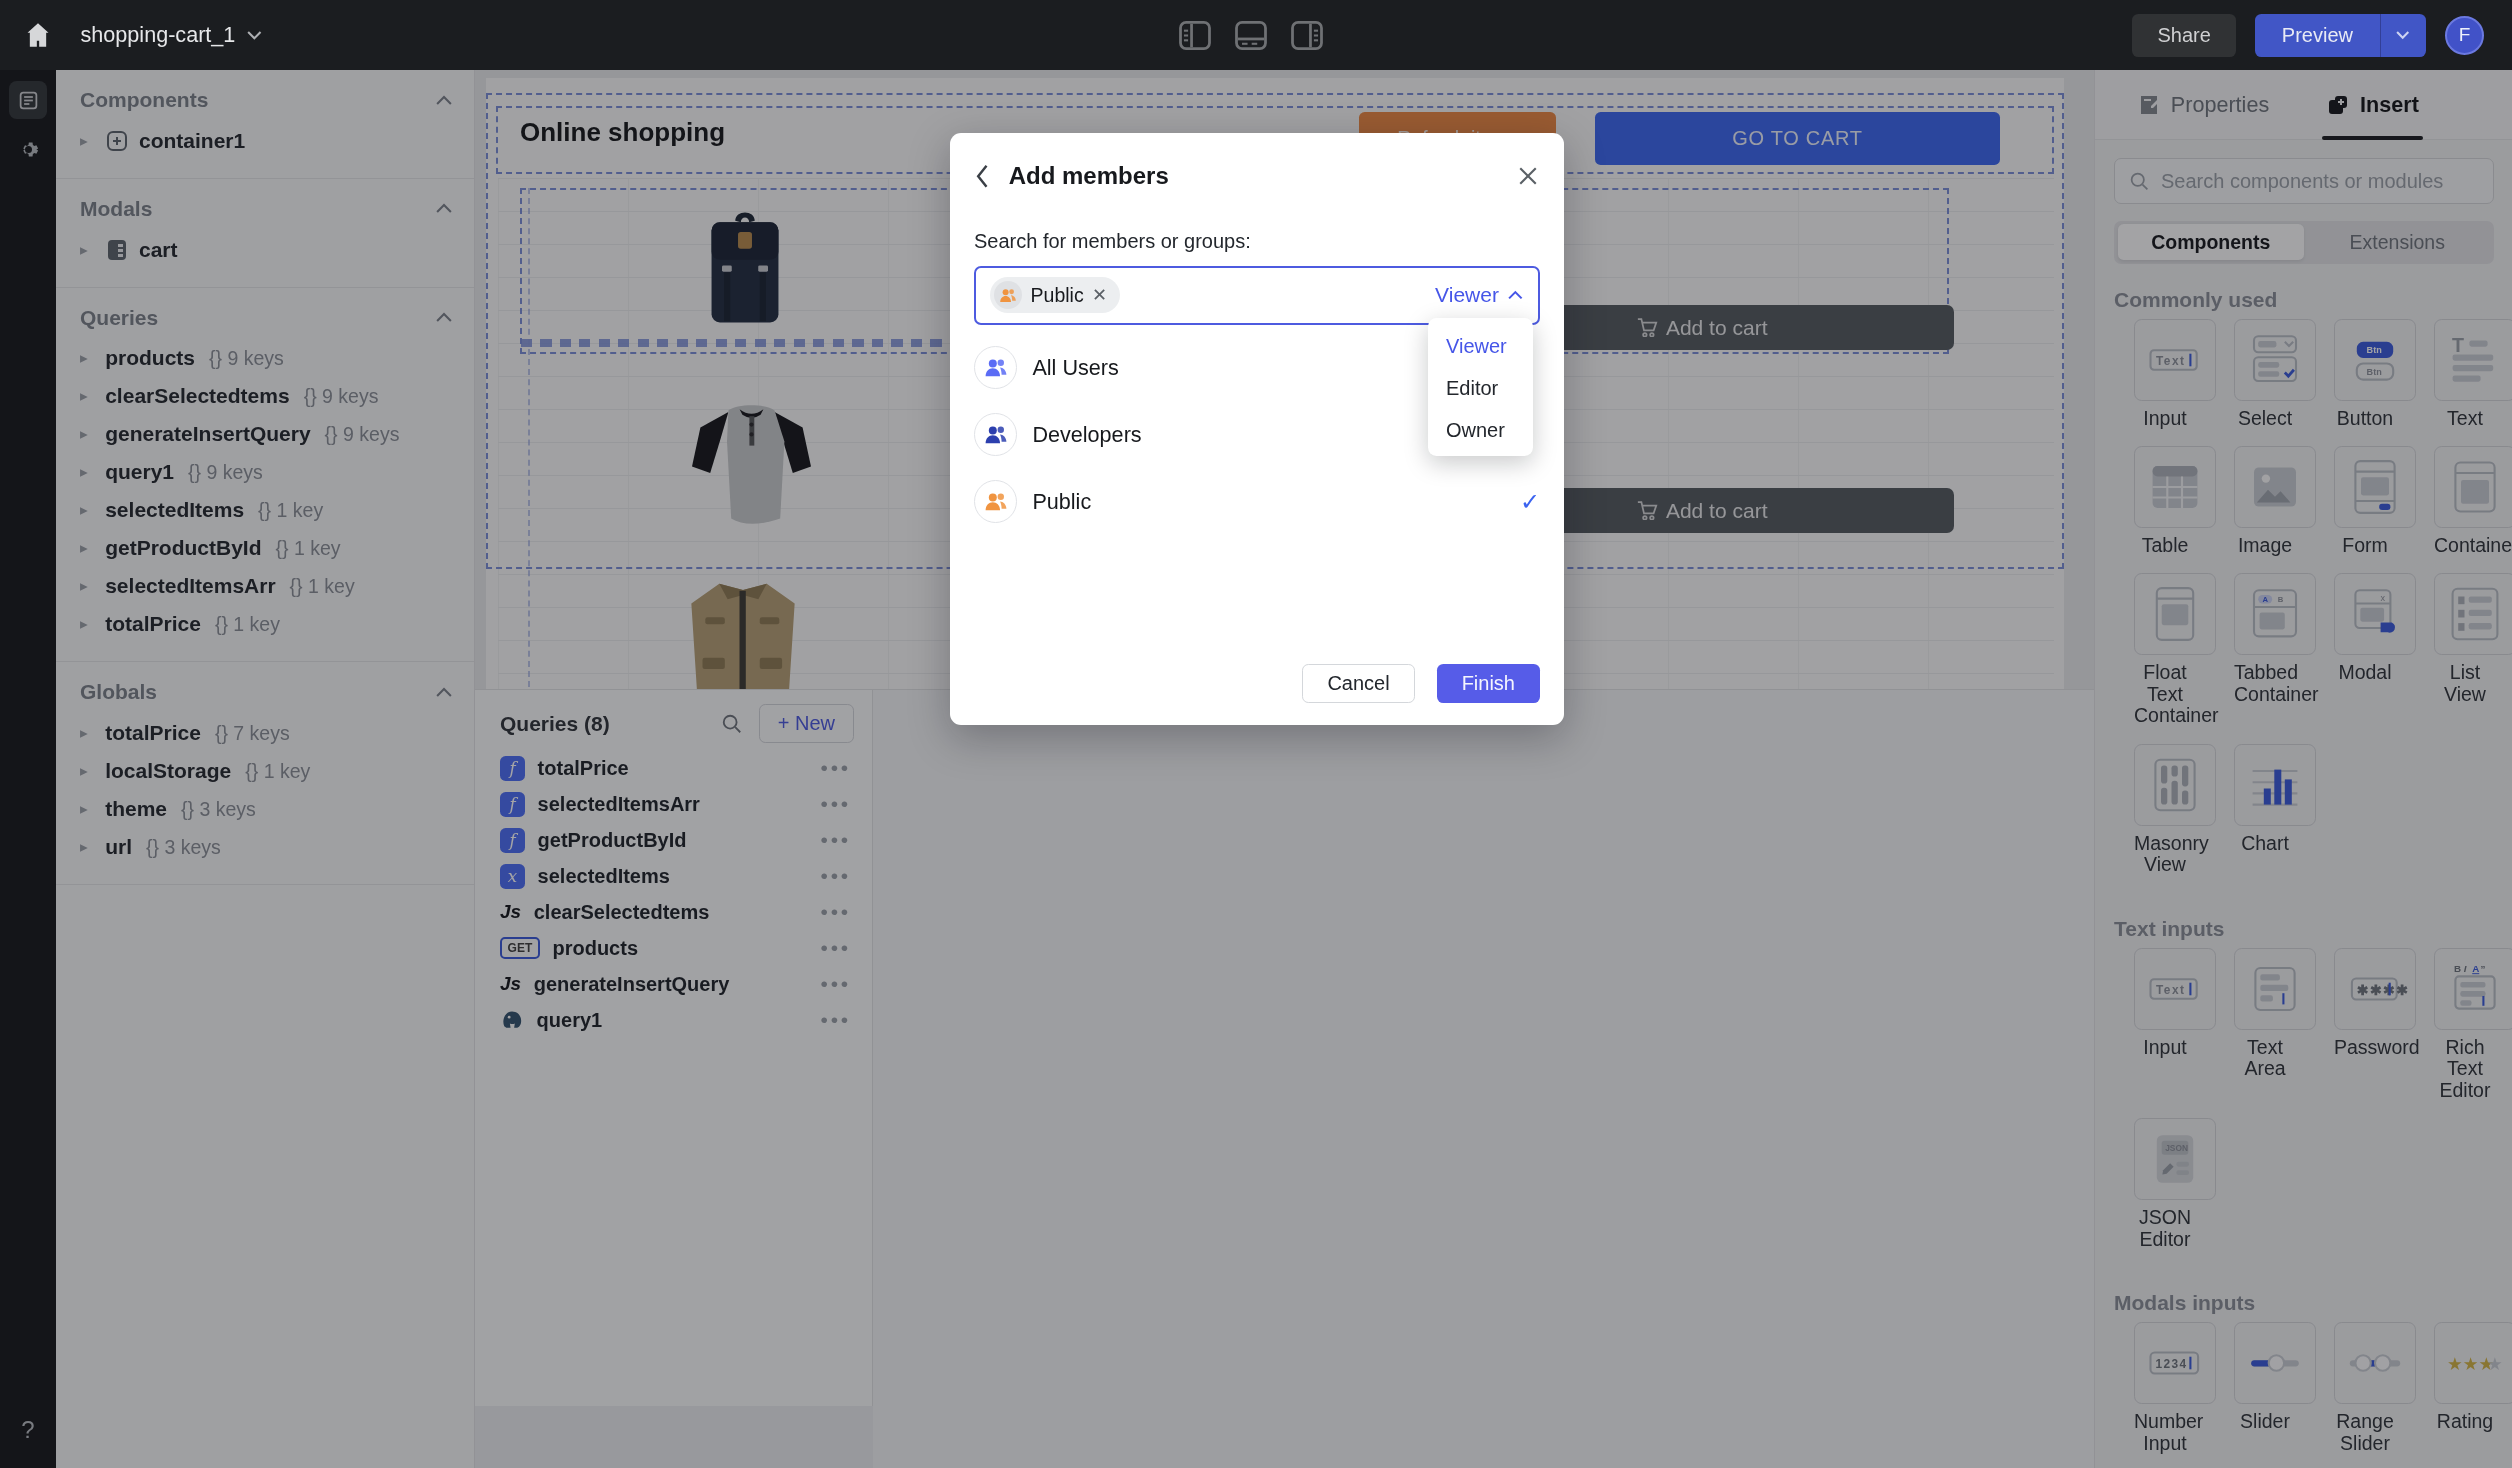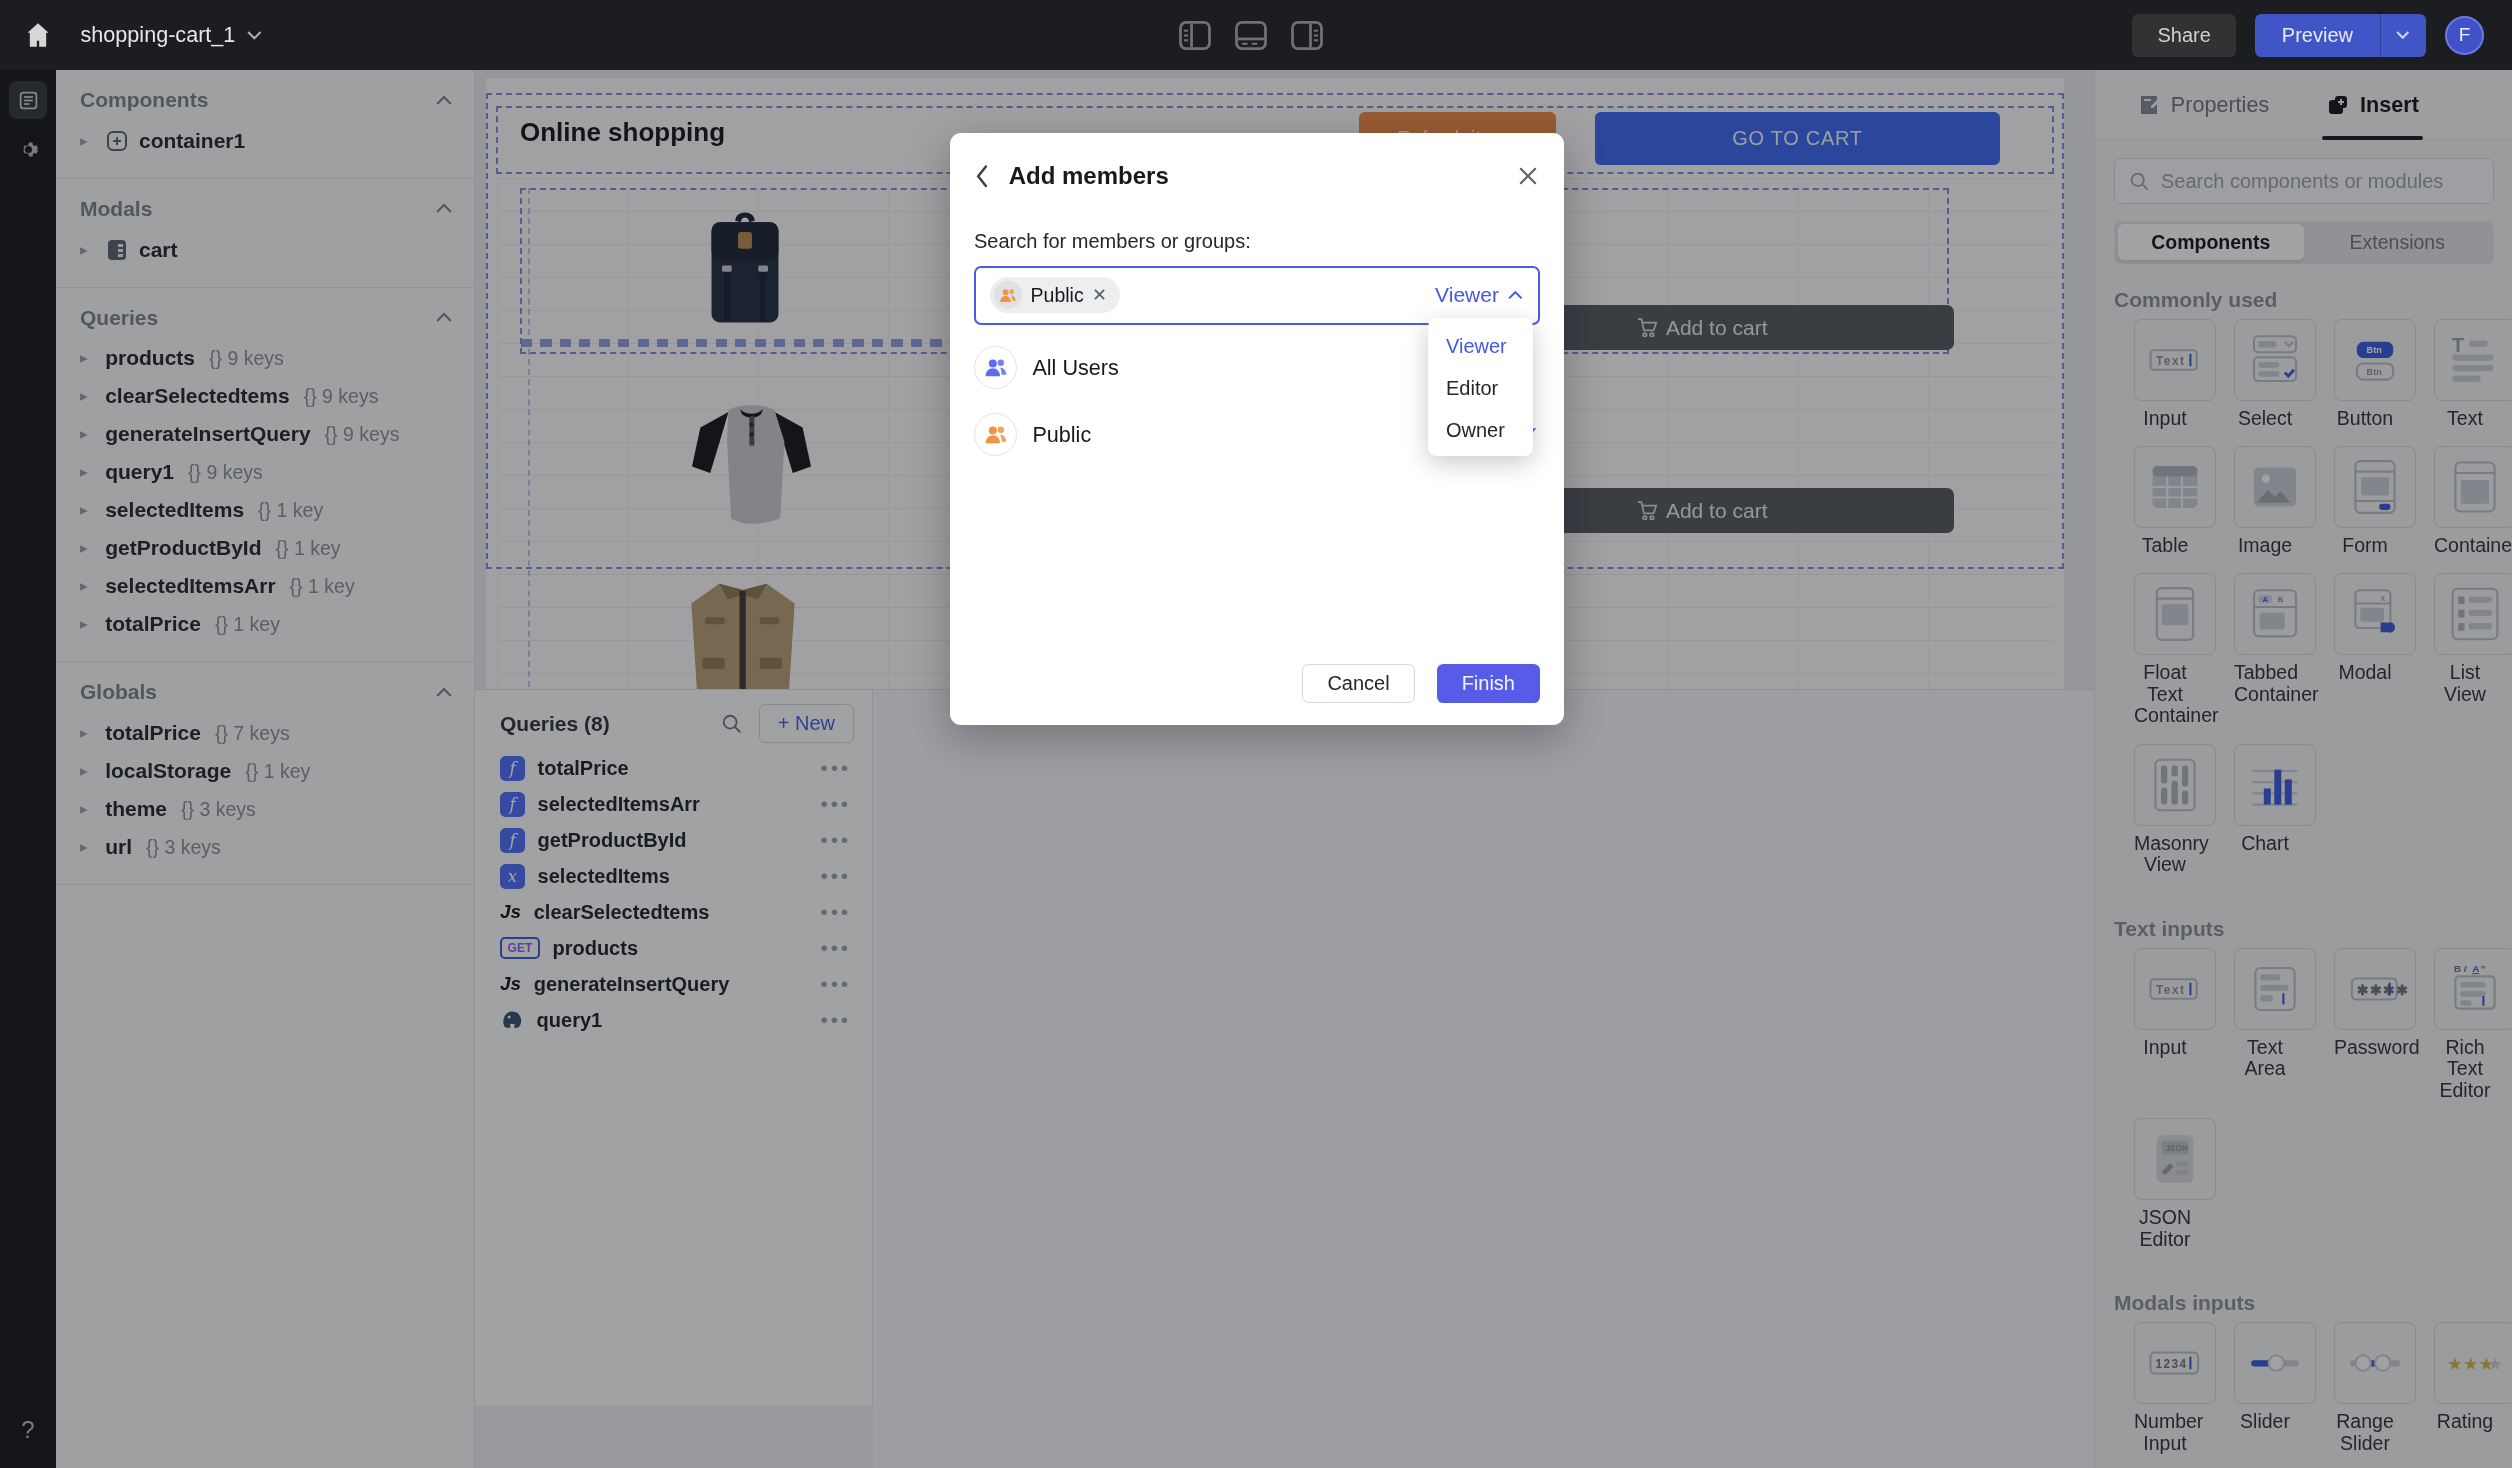--- a/index.html
+++ b/index.html
@@ -61,21 +61,21 @@
   #queries-panel { left:475px; top:689px; width:398px; height:717px; background:#fbfcfc; border-right:0.7px solid #e1e2e4; border-top:0.7px solid #e1e2e4; z-index:4; }
   #qp-head { display:flex; align-items:center; padding:14px 18px 7px 25px; gap:15.4px; }
   #qp-title { color:#30343a; font-size:21px; font-weight:600; flex:1; }
   #qp-search { cursor:pointer; }
   #qp-new { border:1.4px solid #d2d5da; background:transparent; color:#4d5be0; border-radius:6.3px; height:39px; padding:0 18px; font-size:20px; cursor:pointer; white-space:nowrap; }
   .q-row { display:flex; align-items:center; height:36px; padding:0 21px 0 25px; gap:12.6px; cursor:pointer; }
   .q-name { color:#1f242b; font-size:20px; font-weight:700; flex:1; }
   .q-dots { color:#9aa0a8; font-size:21px; letter-spacing:2.8px; cursor:pointer; }
   .sqicon { width:25px; height:25px; border-radius:5.6px; background:#4d6ef5; color:#fff; font-size:16.7px; font-style:italic; font-family:"DejaVu Serif",serif; display:flex; align-items:center; justify-content:center; }
   .jsicon { font-size:19px; font-weight:700; font-style:italic; color:#16181c; }
-  .getbadge { border:2.1px solid #3b5bdb; color:#8b5cf6; font-size:12px; font-weight:700; border-radius:4.9px; padding:2.1px 5.6px; }
+  .getbadge { border:2.1px solid #3b5bdb; color:#404040; font-size:12px; font-weight:700; border-radius:4.9px; padding:2.1px 5.6px; }
 
   
   #query-preview { left:873px; top:689px; width:1221px; height:779px; background:#f4f5f7; border-top:0.7px solid #e1e2e4; z-index:3; }
   #run-btn { left:1971px; top:698px; width:73px; height:35px; background:#a9b8ea; border:none; border-radius:6.3px; color:#f4f6fc; font-size:18px; opacity:.85; }
   #empty-state { left:1392px; top:991px; width:181px; text-align:center; }
   #empty-caption { left:1401px; top:1153px; width:167px; color:#9aa0ab; font-size:21px; white-space:nowrap; }
 
   
   #rightpanel { left:2094px; top:70px; width:419px; height:1398px; background:#f1f2f3; border-left:0.7px solid #e2e3e5; z-index:4; overflow:hidden; }
   #rp-tabs { height:70px; display:flex; align-items:center; gap:57px; padding:0 42px; background:#f5f6f7; border-bottom:0.7px solid #e4e5e7; }
@@ -824,20 +824,31 @@
             <circle cx="11" cy="8" r="5"></circle>
             <path d="M2 24c0-6 4-10 9-10s9 4 9 10z"></path>
             <circle cx="21" cy="7" r="4" opacity=".85"></circle>
             <path d="M20 13c4 0 8 4 8 9h-6c0-4-1-7-2-9z" opacity=".85"></path>
           </svg>
         </span>
         <span class="grp-name">All Users</span>
       </div>
       <div class="grp-row">
         <span class="grp-avatar">
+          <svg width="24" height="21" viewBox="0 0 30 26" fill="#2c3fae">
+            <circle cx="11" cy="8" r="5"></circle>
+            <path d="M2 24c0-6 4-10 9-10s9 4 9 10z"></path>
+            <circle cx="21" cy="7" r="4" opacity=".85"></circle>
+            <path d="M20 13c4 0 8 4 8 9h-6c0-4-1-7-2-9z" opacity=".85"></path>
+          </svg>
+        </span>
+        <span class="grp-name">Developers</span>
+      </div>
+      <div class="grp-row">
+        <span class="grp-avatar">
           <svg width="24" height="21" viewBox="0 0 30 26" fill="#f09440">
             <circle cx="11" cy="8" r="5"></circle>
             <path d="M2 24c0-6 4-10 9-10s9 4 9 10z"></path>
             <circle cx="21" cy="7" r="4" opacity=".85"></circle>
             <path d="M20 13c4 0 8 4 8 9h-6c0-4-1-7-2-9z" opacity=".85"></path>
           </svg>
         </span>
         <span class="grp-name">Public</span>
         <span class="grp-check">✓</span>
       </div>

